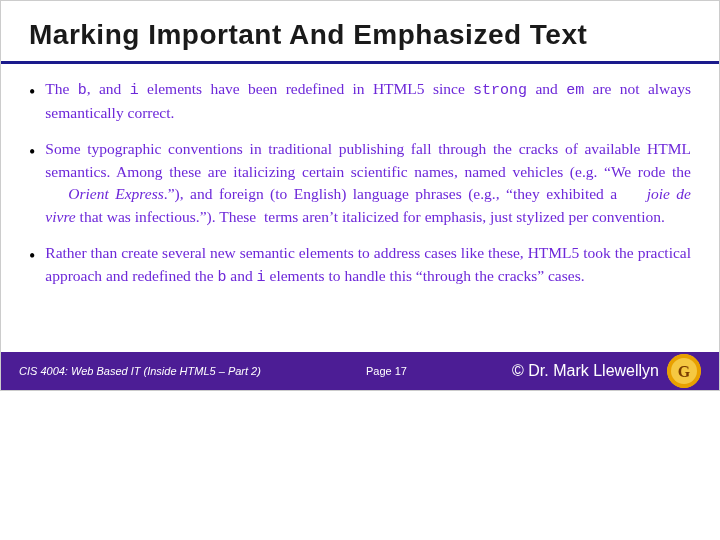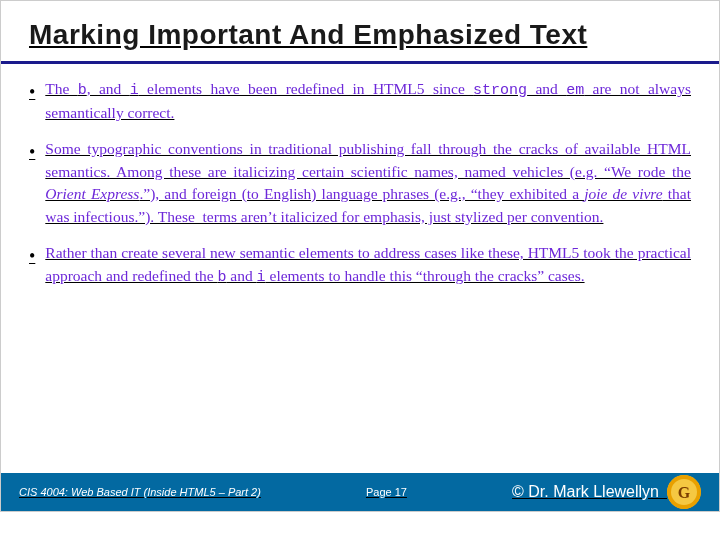--- a/index.html
+++ b/index.html
@@ -7,25 +7,24 @@
     body {
       width: 720px;
       height: 540px;
       font-family: "Times New Roman", Times, serif;
       background: #fff;
       overflow: hidden;
     }
 
     .slide-container {
       width: 720px;
-      height: 512px;
+      height: 391px;
       display: flex;
       flex-direction: column;
       border: 1px solid #ccc;
-      text-decoration: underline;
     }
 
     .slide-header {
       background: #fff;
       padding: 18px 28px 10px 28px;
       border-bottom: 3px solid #1a1a8c;
     }
 
     .slide-header h1 {
       font-family: Arial, Helvetica, sans-serif;
@@ -63,24 +62,25 @@
       color: #6d28d9;
     }
 
     .bullet-text code, .inline-code {
       font-family: "Courier New", Courier, monospace;
       font-size: 15px;
     }
 
     .italic-text {
       font-style: italic;
+      margin-left: 23px;
     }
 
     .slide-footer {
-      background: #0369a1;
+      background: #4c1d95;
       height: 38px;
       display: flex;
       align-items: center;
       justify-content: space-between;
       padding: 0 18px;
       flex-shrink: 0;
     }
 
     .footer-left {
       color: #fff;

